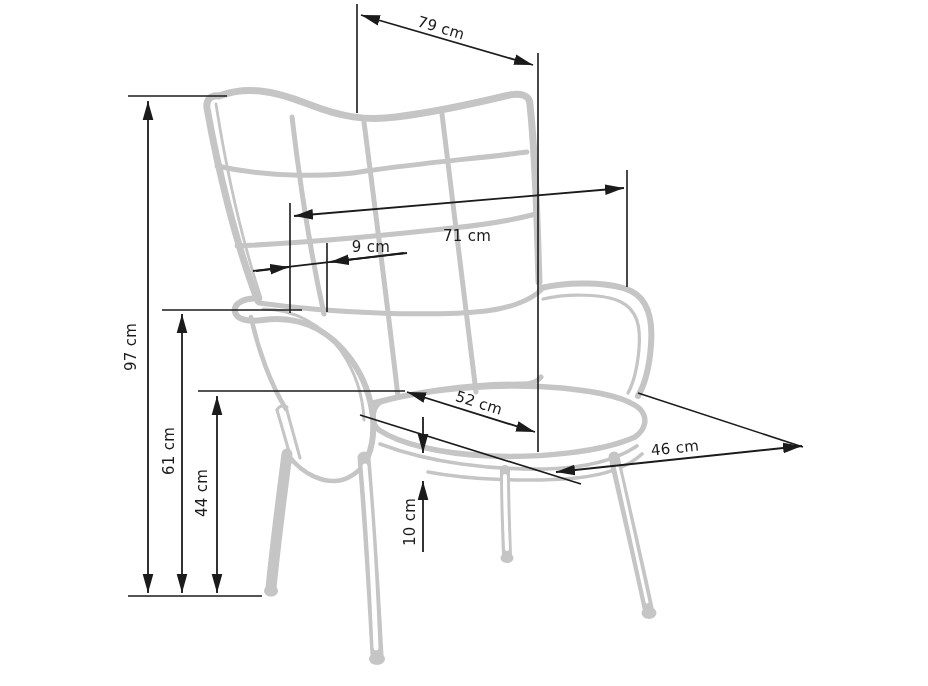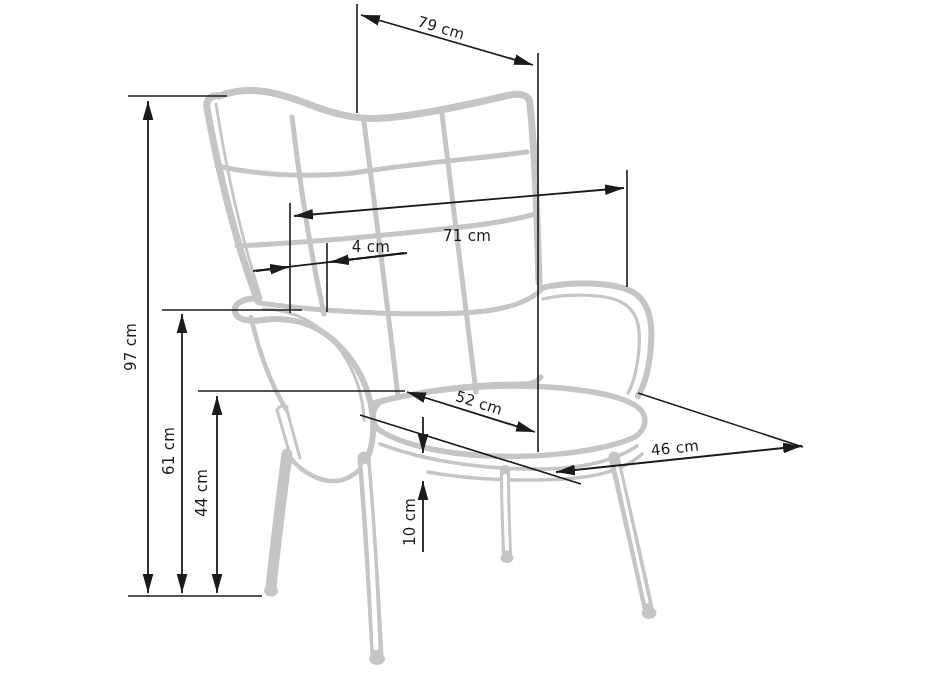--- a/index.html
+++ b/index.html
@@ -120,20 +120,20 @@
       <path class="d" d="M256,271 L289,267" marker-end="url(#arr)"></path>
       <path class="d" d="M404,253 L330,262" marker-end="url(#arr)"></path>
 
       <path class="d" d="M423,417 V453" marker-end="url(#arr)"></path>
       <path class="d" d="M423,552 V481" marker-end="url(#arr)"></path>
     </g>
   </svg>
 
   <span class="label l79">79 cm</span>
   <span class="label l71">71 cm</span>
-  <span class="label l6">4 cm</span>
+  <span class="label l6">9 cm</span>
   <span class="label l97">97 cm</span>
   <span class="label l61">61 cm</span>
   <span class="label l44">44 cm</span>
   <span class="label l52">52 cm</span>
   <span class="label l10">10 cm</span>
   <span class="label l46">46 cm</span>
 </div>
 
 </body></html>

